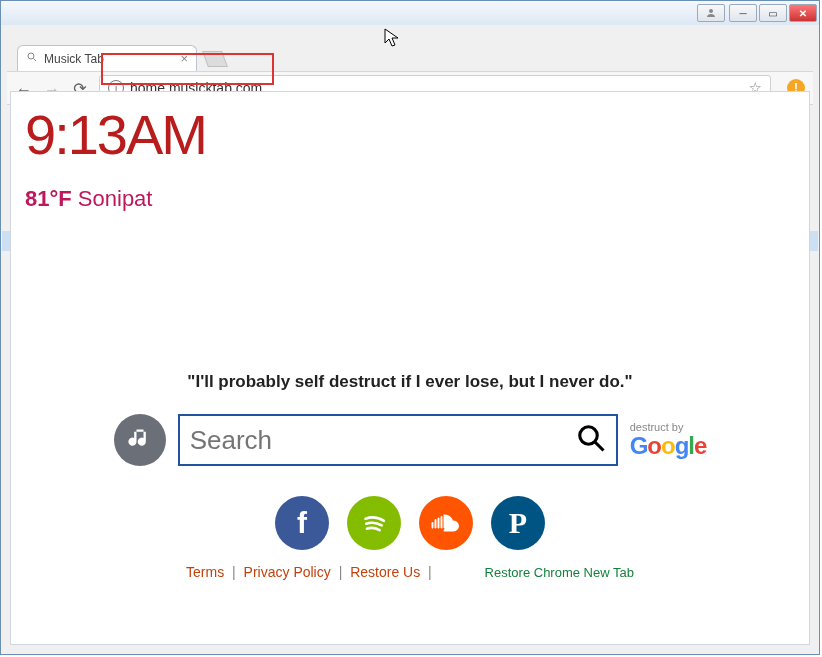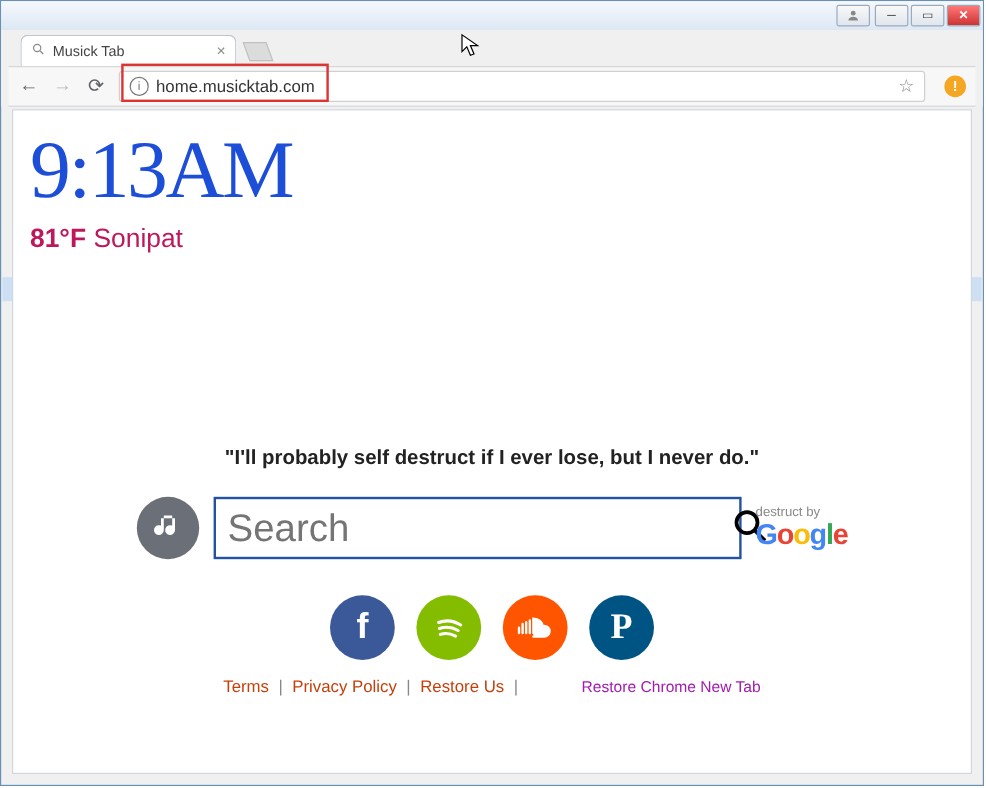--- a/index.html
+++ b/index.html
@@ -33,21 +33,21 @@
   border-radius: 2px;
   margin-left: 2px;
   display:flex;align-items:center;justify-content:center;
   background: linear-gradient(#f8f8f8,#e0e6ee);
   font-size:10px; color:#333;
 }
 .titlebar .user {width:28px;height:18px;border:1px solid #9ab;border-radius:2px;background:linear-gradient(#f8f8f8,#e0e6ee);display:flex;align-items:center;justify-content:center;margin-right:2px;}
 .titlebar .close { background: linear-gradient(#f77, #c33); color:#fff; font-weight:bold;}
 .chrome-top {
   background: #f0f0f0;
-  padding: 0 6px;
+  padding: 16px 6px;
 }
 .tabbar { height: 30px; display:flex; align-items:flex-end; padding-left:10px;}
 .tab {
   height: 26px; min-width: 180px;
   background: #fff;
   border: 1px solid #bcc6d0; border-bottom:none;
   border-top-left-radius: 6px; border-top-right-radius: 6px;
   display:flex; align-items:center; padding:0 8px; gap:6px;
   font-size:12px; color:#444;
   position: relative;
@@ -69,43 +69,43 @@
 .warn-badge { width:18px;height:18px;border-radius:50%;background:#f5a623;color:#fff;display:flex;align-items:center;justify-content:center;font-weight:bold;font-size:12px;margin-left:6px;}
 .highlight-box {
   position:absolute; left:100px; top:52px; width:173px; height:32px;
   border:2px solid #d33; pointer-events:none; z-index:50;
 }
 .bgstripe { position:absolute; left:1px; right:1px; top:230px; height:20px; background:#cddff2; z-index:0;}
 .content {
   position:absolute; left:9px; right:9px; top:90px; bottom:9px;
   background:#fff; border:1px solid #d0d7de; z-index:1;
 }
-.clock { position:absolute; left:14px; top:10px; font-size:68px; font-weight:400; letter-spacing:-2px; color:#1d4ed8;font-family:Liberation Serif, serif;}
+.clock { position:absolute; left:14px; top:10px; font-size:56px; font-weight:400; letter-spacing:-2px; color:#b91c1c;}
 .weather { position:absolute; left:14px; top:94px; font-size:22px; color:#be185d; }
 .weather b { font-weight:bold; }
 .center { position:absolute; left:0; right:0; top:280px; text-align:center;}
 .quote { font-size:17px; color:#222; font-weight:bold; margin-bottom:22px;}
 .searchwrap { display:flex; align-items:center; justify-content:center; gap:12px;}
 .music-circle { width:52px;height:52px;border-radius:50%;background:#6b6f78;display:flex;align-items:center;justify-content:center;}
 .searchbox {
   width:440px; height:52px; border:2px solid #2253a0; background:#fff;
   display:flex; align-items:center; padding:0 10px;
 }
-.searchbox input { flex:1; border:none; outline:none; font-size:32px; color:#1d4ed8; background:transparent;}
+.searchbox input { flex:1; border:none; outline:none; font-size:26px; color:#1d4ed8; background:transparent;}
 .searchbox .mag { cursor:pointer; }
 .enhanced { font-size:11px; color:#888; text-align:left; line-height:1.1;}
 .google-logo { font-size:24px; font-weight:bold; letter-spacing:-1px;}
 .g-b{color:#4285F4}.g-r{color:#EA4335}.g-y{color:#FBBC05}.g-g{color:#34A853}
 .social { margin-top:30px; display:flex; justify-content:center; gap:18px;}
 .sbtn { width:54px;height:54px;border-radius:50%;display:flex;align-items:center;justify-content:center;color:#fff;font-size:30px;font-weight:bold;cursor:pointer;}
 .fb{background:#3b5998}.sp{background:#84bd00}.sc{background:#ff5500}.pd{background:#005483;font-family:Georgia,serif;}
 .footer { margin-top:14px; font-size:14px; color:#888;}
 .footer a { color:#c2410c; text-decoration:none; cursor:pointer;}
 .footer .sep{ margin:0 4px; color:#888;}
-.footer .restore{ color:#a21caf; font-size:13px;padding-left:45px;}
+.footer .restore{ color:#15803d; font-size:13px;padding-left:45px;}
 .cursor { position:absolute; left:383px; top:27px; z-index:100;}
 </style>
 </head>
 <body>
 
 <div class="window-frame">
 
   <div class="titlebar">
     <div class="user">
       <svg width="12" height="12" viewBox="0 0 24 24">

